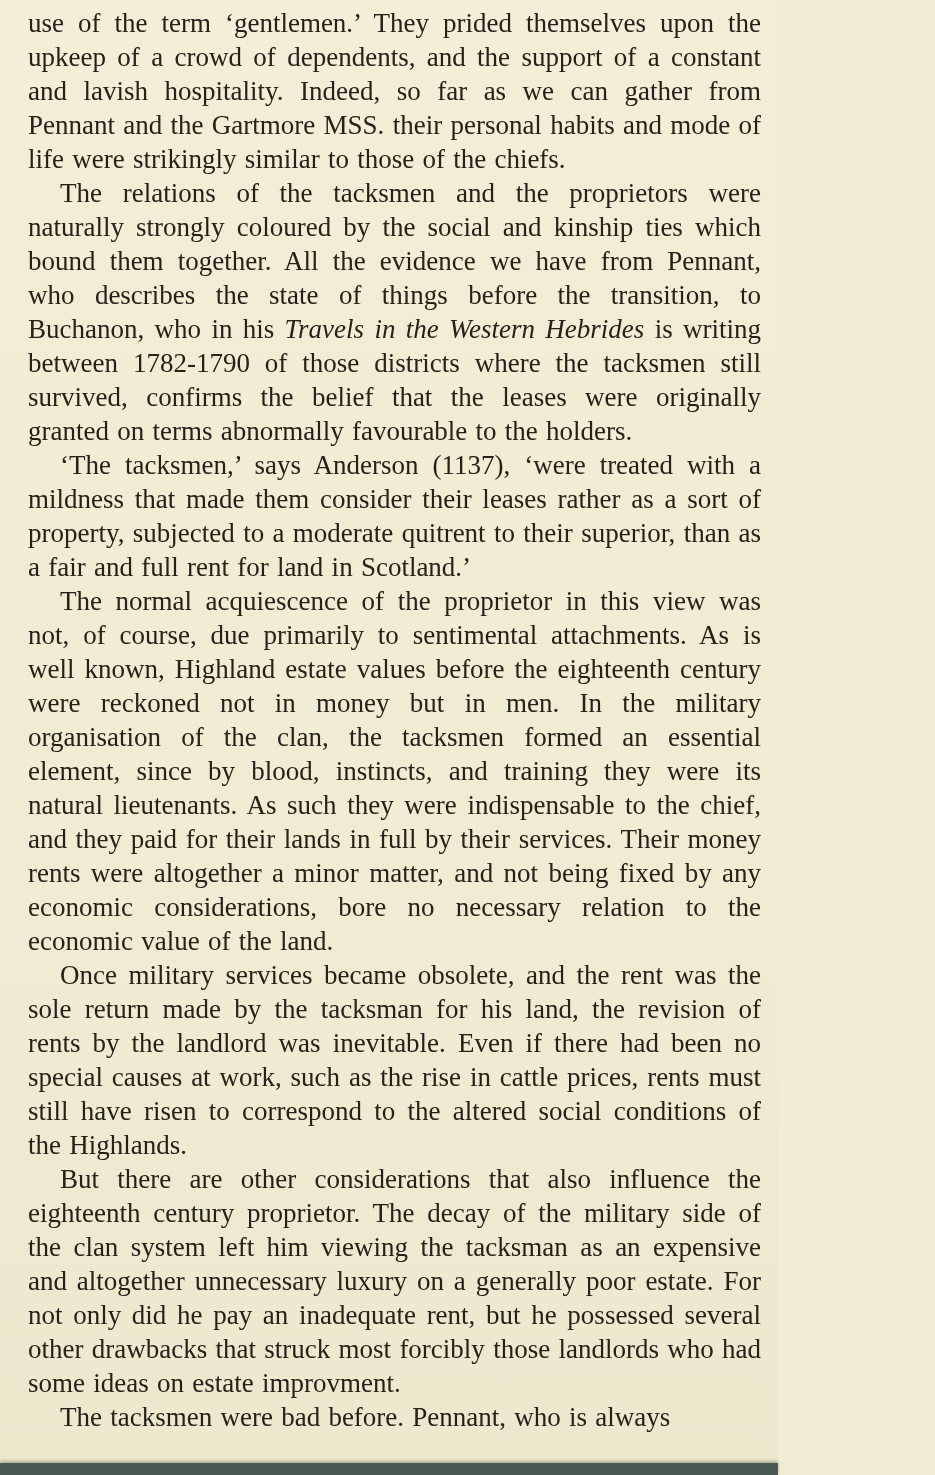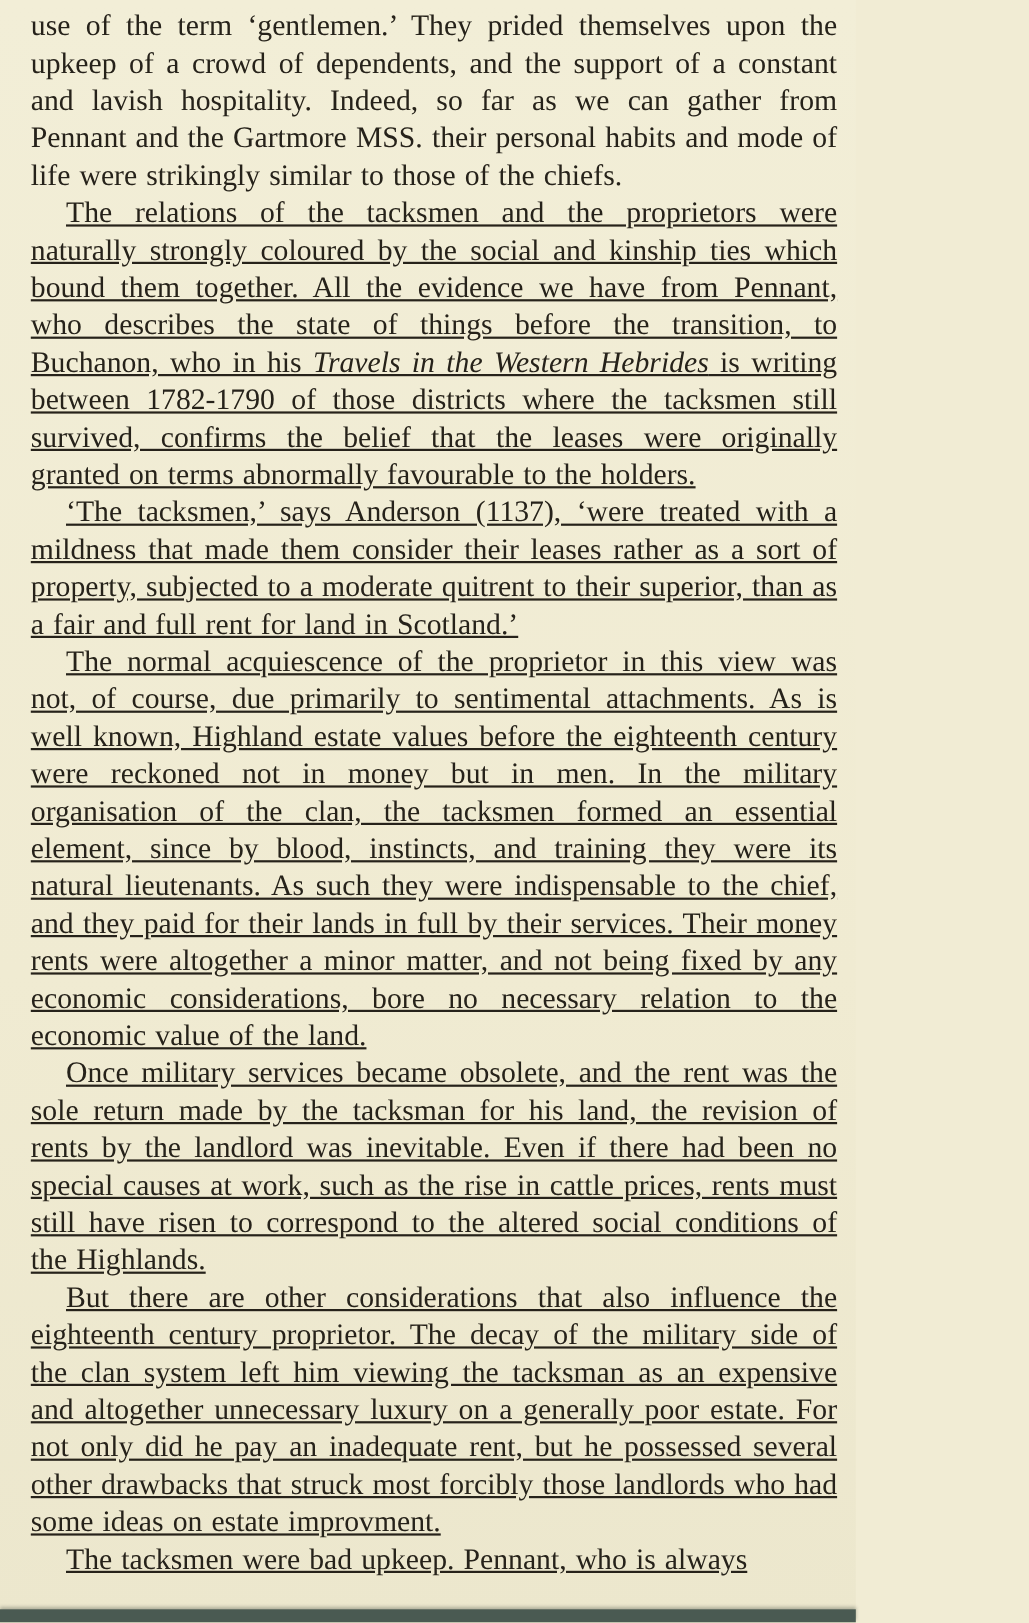--- a/index.html
+++ b/index.html
@@ -27,21 +27,20 @@
     line-height: 34px;
     text-align: justify;
     word-spacing: 1.5px;
   }
   .para {
     margin: 0;
     padding: 0;
   }
   .para.indent {
     text-indent: 32px;
-    text-decoration: underline;
   }
   .italic {
     font-style: italic;
   }
   .bottom-edge {
     position: absolute;
     left: 0;
     right: 0;
     bottom: 0;
     height: 12px;
@@ -53,16 +52,16 @@
 <body>
 
 <div class="page">
   <div class="page-text">
       <p class="para"><span>use of the term ‘gentlemen.’  They prided themselves upon the upkeep of a crowd of dependents, and the support of a constant and lavish hospitality.  Indeed, so far as we can gather from Pennant and the Gartmore MSS. their personal habits and mode of life were strikingly similar to those of the chiefs.</span></p>
       <p class="para indent"><span>The relations of the tacksmen and the proprietors were naturally strongly coloured by the social and kinship ties which bound them together.  All the evidence we have from Pennant, who describes the state of things before the transition, to Buchanon, who in his </span><span class="italic">Travels in the Western Hebrides</span><span> is writing between 1782-1790 of those districts where the tacksmen still survived, confirms the belief that the leases were originally granted on terms abnormally favourable to the holders.</span></p>
       <p class="para indent"><span>‘The tacksmen,’ says Anderson (1137), ‘were treated with a mildness that made them consider their leases rather as a sort of property, subjected to a moderate quitrent to their superior, than as a fair and full rent for land in Scotland.’</span></p>
       <p class="para indent"><span>The normal acquiescence of the proprietor in this view was not, of course, due primarily to sentimental attachments.  As is well known, Highland estate values before the eighteenth century were reckoned not in money but in men.  In the military organisation of the clan, the tacksmen formed an essential element, since by blood, instincts, and training they were its natural lieutenants.  As such they were indispensable to the chief, and they paid for their lands in full by their services.  Their money rents were altogether a minor matter, and not being fixed by any economic considerations, bore no necessary relation to the economic value of the land.</span></p>
       <p class="para indent"><span>Once military services became obsolete, and the rent was the sole return made by the tacksman for his land, the revision of rents by the landlord was inevitable.  Even if there had been no special causes at work, such as the rise in cattle prices, rents must still have risen to correspond to the altered social conditions of the Highlands.</span></p>
       <p class="para indent"><span>But there are other considerations that also influence the eighteenth century proprietor.  The decay of the military side of the clan system left him viewing the tacksman as an expensive and altogether unnecessary luxury on a generally poor estate.  For not only did he pay an inadequate rent, but he possessed several other drawbacks that struck most forcibly those landlords who had some ideas on estate improvment.</span></p>
-      <p class="para indent"><span>The tacksmen were bad upkeep.  Pennant, who is always</span></p>
+      <p class="para indent"><span>The tacksmen were bad before.  Pennant, who is always</span></p>
     </div>
   <div class="bottom-edge"></div>
 </div>
 
 </body></html>

